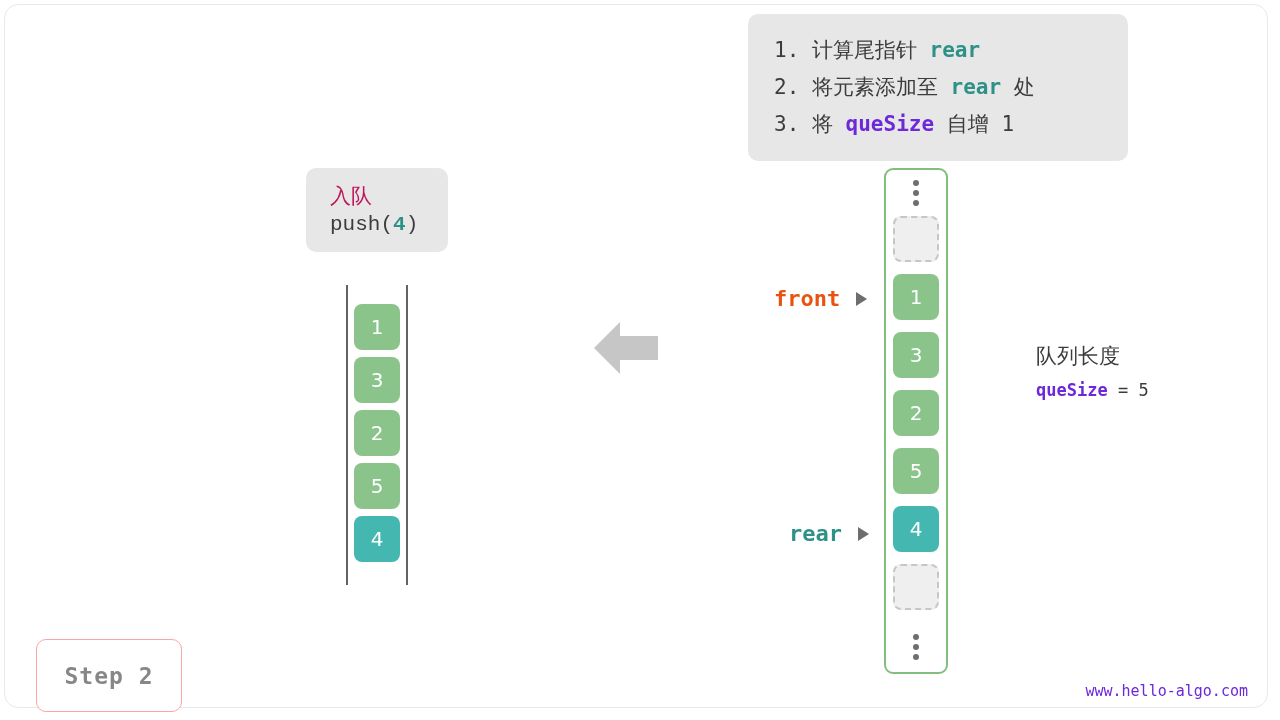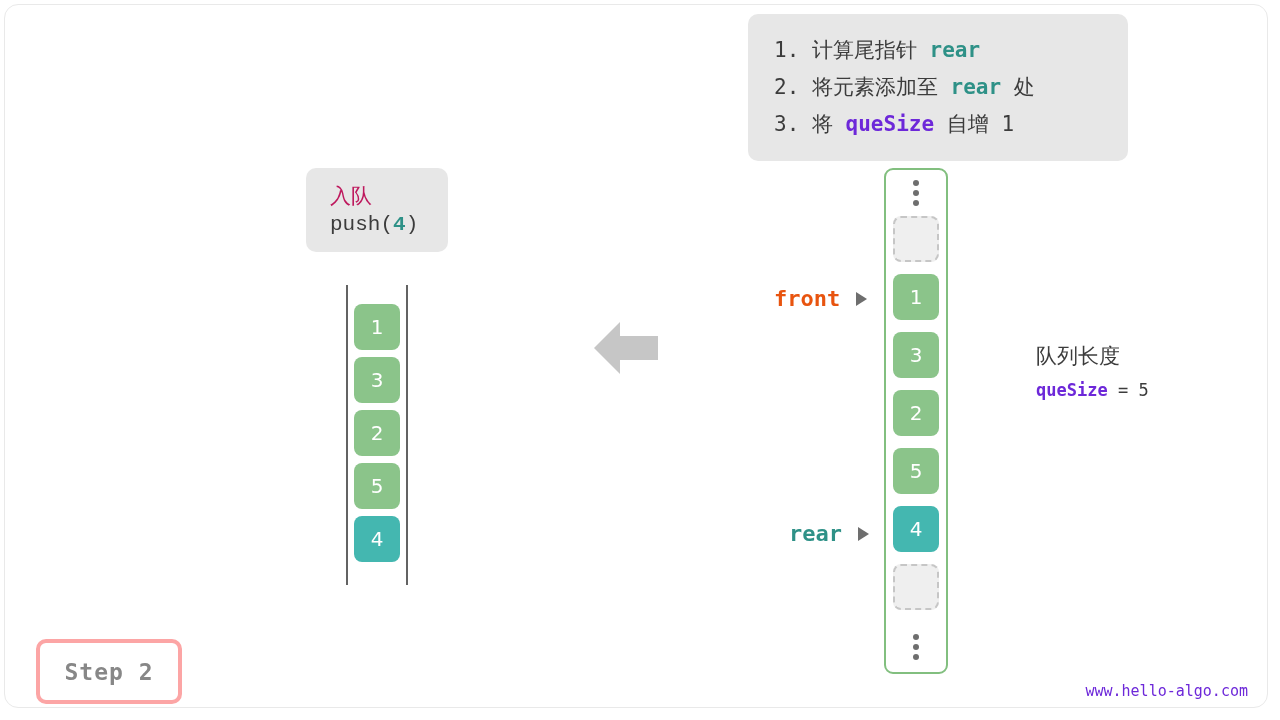--- a/index.html
+++ b/index.html
@@ -239,22 +239,22 @@
     line-height: 36px;
     white-space: pre;
   }
 
   
   .step-badge {
     position: absolute;
     left: 36px;
     top: 639px;
     width: 146px;
-    height: 65px;
-    border: 4px solid #fca5a5;
+    height: 73px;
+    border: 1px solid #fca5a5;
     border-radius: 10px;
     background: #ffffff;
     display: flex;
     align-items: center;
     justify-content: center;
     font-family: "DejaVu Sans Mono", "Liberation Mono", monospace;
     font-weight: bold;
     font-size: 23px;
     color: #878787;
     letter-spacing: 1px;

